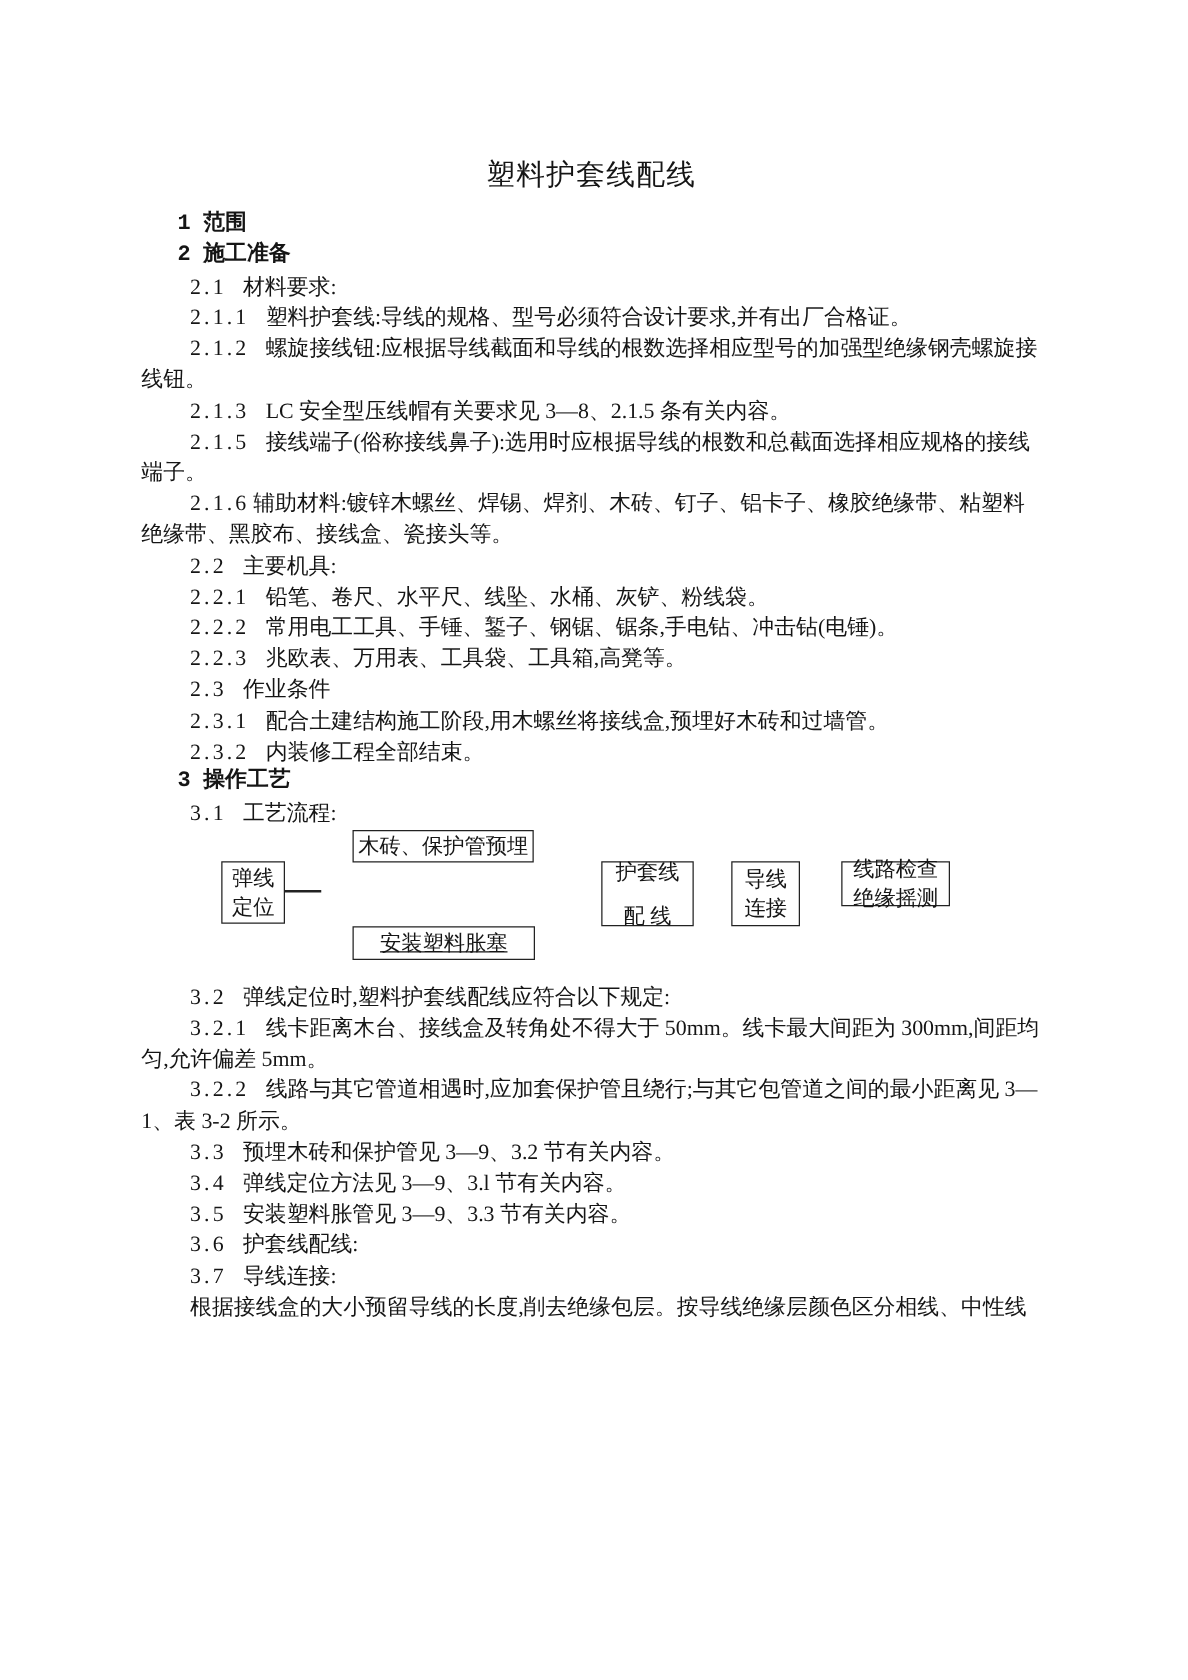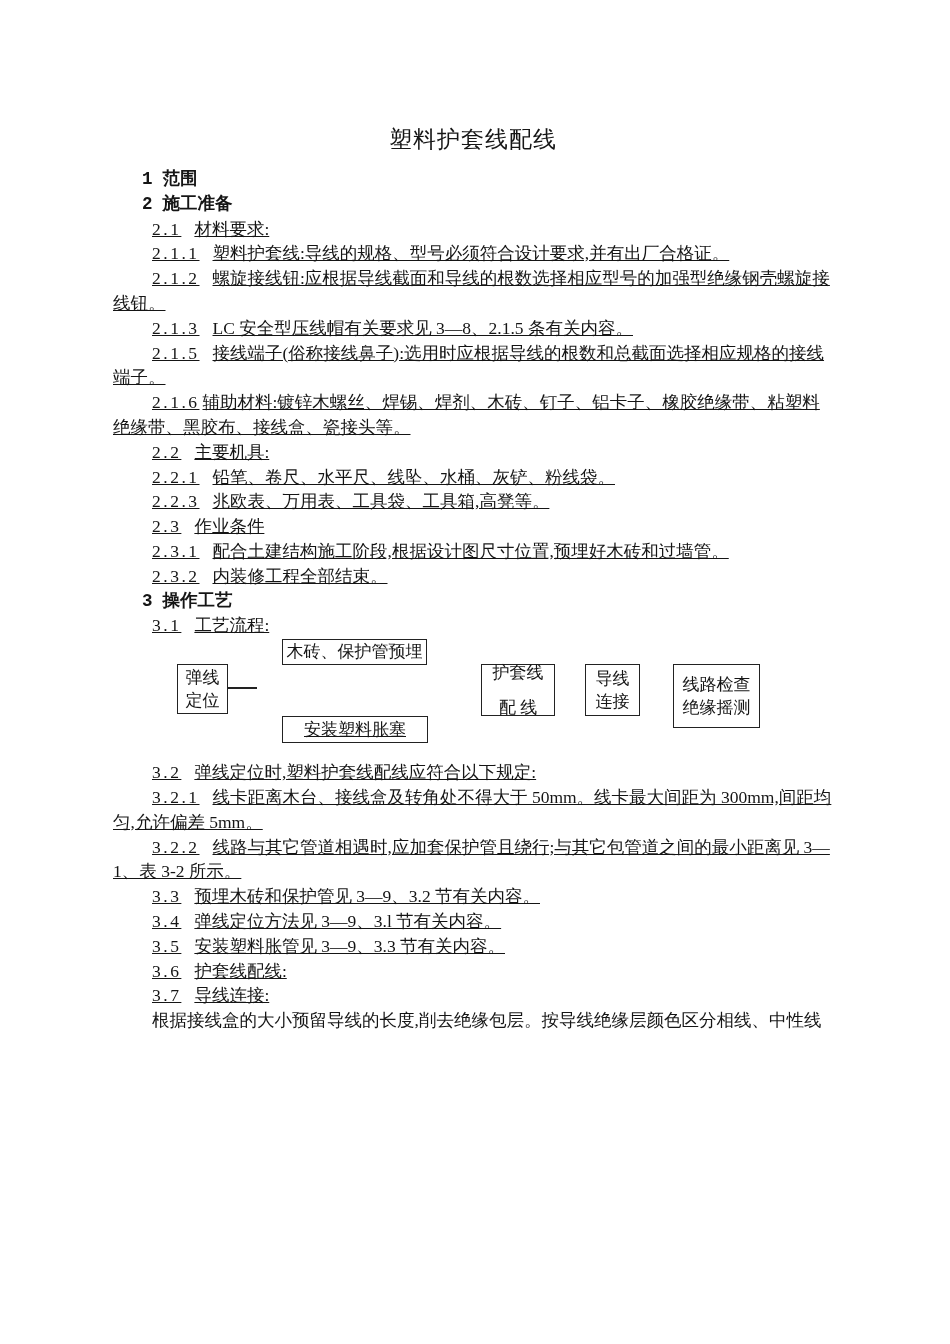--- a/index.html
+++ b/index.html
@@ -24,21 +24,21 @@
   .para{
     font-size:17.5px;
     line-height:24.8px;
   }
   .para.h{
     font-family:Liberation Mono, monospace;
     font-weight:bold;
     padding-left:29px;
     font-size:17.5px;
   }
-  .para.sub{ text-indent:39px;text-decoration:underline; }
+  .para.sub{ text-indent:39px; }
   .para.pind{ text-indent:39px; }
   .num{
     letter-spacing:2.5px;
     margin-right:13px;
   }
   .para.h .num{ letter-spacing:0; margin-right:10px; }
   .para.tight .num{ margin-right:3px; }
   
   .flowchart{
     position:relative;
@@ -55,21 +55,21 @@
     text-align:right;
     font-size:17px;
     line-height:23px;
     background:#fff;
   }
   .fbox-tanxian{ left:64px;  top:26px; width:51px;  height:50px; }
   .fbox-muzhuan{ left:169px; top:1px;  width:145px; height:26px; line-height:22px;}
   .fbox-anzhuang{left:169px; top:78px; width:146px; height:27px; line-height:23px;text-decoration:underline;}
   .fbox-hutaoxian{left:368px;top:26px; width:74px;  height:52px;gap:12px; }
   .fbox-daoxian{ left:472px; top:26px; width:55px;  height:52px; }
-  .fbox-xianlu{  left:560px; top:26px; width:87px;  height:64px; }
+  .fbox-xianlu{  left:560px; top:26px; width:87px;  height:36px; }
   .fconnector{
     position:absolute;
     left:115px; top:49px; width:29px; height:2px;
     background:#222;
   }
 </style>
 </head>
 <body>
 
 <div class="page">
@@ -78,23 +78,24 @@
       <div class="para h"><span class="num">1</span><span>范围</span></div>
       <div class="para h"><span class="num">2</span><span>施工准备</span></div>
       <div class="para sub"><span class="num">2.1</span><span>材料要求:</span></div>
       <div class="para sub"><span class="num">2.1.1</span><span>塑料护套线:导线的规格、型号必须符合设计要求,并有出厂合格证。</span></div>
       <div class="para sub"><span class="num">2.1.2</span><span>螺旋接线钮:应根据导线截面和导线的根数选择相应型号的加强型绝缘钢壳螺旋接线钮。</span></div>
       <div class="para sub"><span class="num">2.1.3</span><span>LC 安全型压线帽有关要求见 3—8、2.1.5 条有关内容。</span></div>
       <div class="para sub"><span class="num">2.1.5</span><span>接线端子(俗称接线鼻子):选用时应根据导线的根数和总截面选择相应规格的接线端子。</span></div>
       <div class="para sub tight"><span class="num">2.1.6</span><span>辅助材料:镀锌木螺丝、焊锡、焊剂、木砖、钉子、铝卡子、橡胶绝缘带、粘塑料绝缘带、黑胶布、接线盒、瓷接头等。</span></div>
       <div class="para sub"><span class="num">2.2</span><span>主要机具:</span></div>
       <div class="para sub"><span class="num">2.2.1</span><span>铅笔、卷尺、水平尺、线坠、水桶、灰铲、粉线袋。</span></div>
+      <div class="para sub"><span class="num">2.2.2</span><span>常用电工工具、手锤、錾子、钢锯、锯条,手电钻、冲击钻(电锤)。</span></div>
       <div class="para sub"><span class="num">2.2.3</span><span>兆欧表、万用表、工具袋、工具箱,高凳等。</span></div>
       <div class="para sub"><span class="num">2.3</span><span>作业条件</span></div>
-      <div class="para sub"><span class="num">2.3.1</span><span>配合土建结构施工阶段,根据设计图尺寸位置,预埋好木砖和过墙管。</span></div>
+      <div class="para sub"><span class="num">2.3.1</span><span>配合土建结构施工阶段,用木螺丝将接线盒,预埋好木砖和过墙管。</span></div>
       <div class="para sub"><span class="num">2.3.2</span><span>内装修工程全部结束。</span></div>
       <div class="para h"><span class="num">3</span><span>操作工艺</span></div>
       <div class="para sub"><span class="num">3.1</span><span>工艺流程:</span></div>
       <div class="flowchart">
         <div class="fbox fbox-tanxian">
           <div>弹线</div>
           <div>定位</div>
         </div>
         <div class="fbox fbox-muzhuan">
           <div>木砖、保护管预埋</div>

